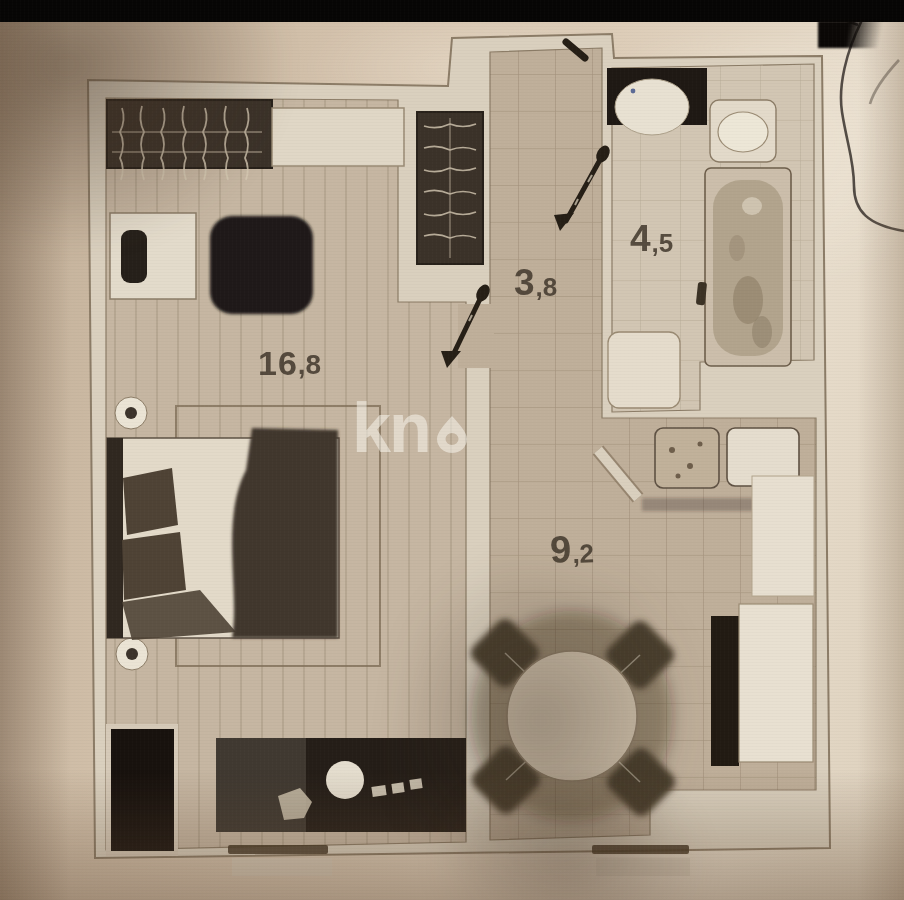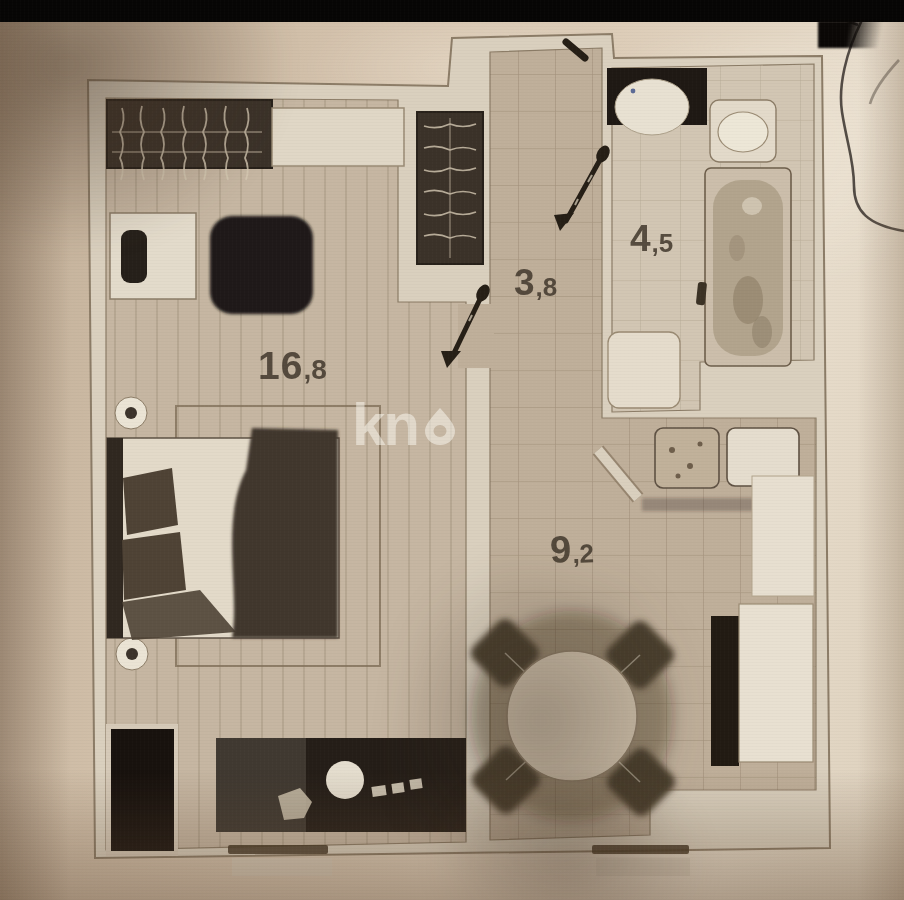--- a/index.html
+++ b/index.html
@@ -29,30 +29,30 @@
   .topbar{position:absolute;left:0;top:0;width:904px;height:22px;background:#070605;}
   .topwedge{position:absolute;left:818px;top:21px;width:86px;height:27px;
     background:linear-gradient(100deg,#0b0806 35%,rgba(11,8,6,0) 72%);filter:blur(1px);}
   
   .paper{position:absolute;left:0;top:0;width:904px;height:900px;
          filter:blur(.6px) contrast(.97) saturate(.93);}
   .paper svg{position:absolute;left:0;top:0;}
   
   .arealabel{position:absolute;color:#44392c;opacity:.88;font-weight:700;white-space:nowrap;
              display:flex;align-items:flex-end;line-height:1;}
-  .arealabel .main{font-size:39px;letter-spacing:1px;}
+  .arealabel .main{font-size:34px;letter-spacing:1px;}
   .arealabel .sub{font-size:28px;padding-bottom:1px;}
   .lab-living{left:258px;top:346px;}
   .lab-hall  {left:514px;top:264px;}  .lab-hall .main{font-size:37px;} .lab-hall .sub{font-size:26px;}
   .lab-bath  {left:630px;top:220px;}  .lab-bath .main{font-size:37px;} .lab-bath .sub{font-size:26px;}
   .lab-kitchen{left:550px;top:530px;transform:rotate(-2deg);} .lab-kitchen .main{font-size:38px;} .lab-kitchen .sub{font-size:26px;}
   
   .watermark{position:absolute;left:352px;top:400px;display:flex;align-items:flex-end;
              pointer-events:none;}
-  .watermark .wtxt{font-size:60px;font-weight:700;letter-spacing:-2px;line-height:.82;
+  .watermark .wtxt{font-size:70px;font-weight:700;letter-spacing:-2px;line-height:.82;
                    color:rgba(252,249,242,.52);}
   .watermark .wicon{width:30px;height:37px;margin:0 5px 4px 7px;}
   
   .stage::after{content:"";position:absolute;inset:0;pointer-events:none;opacity:.05;
     background:repeating-linear-gradient(0deg,rgba(0,0,0,.35) 0 1px,transparent 1px 3px),
                repeating-linear-gradient(90deg,rgba(255,255,255,.3) 0 1px,transparent 1px 4px);}
 </style>
 </head>
 <body>
 

